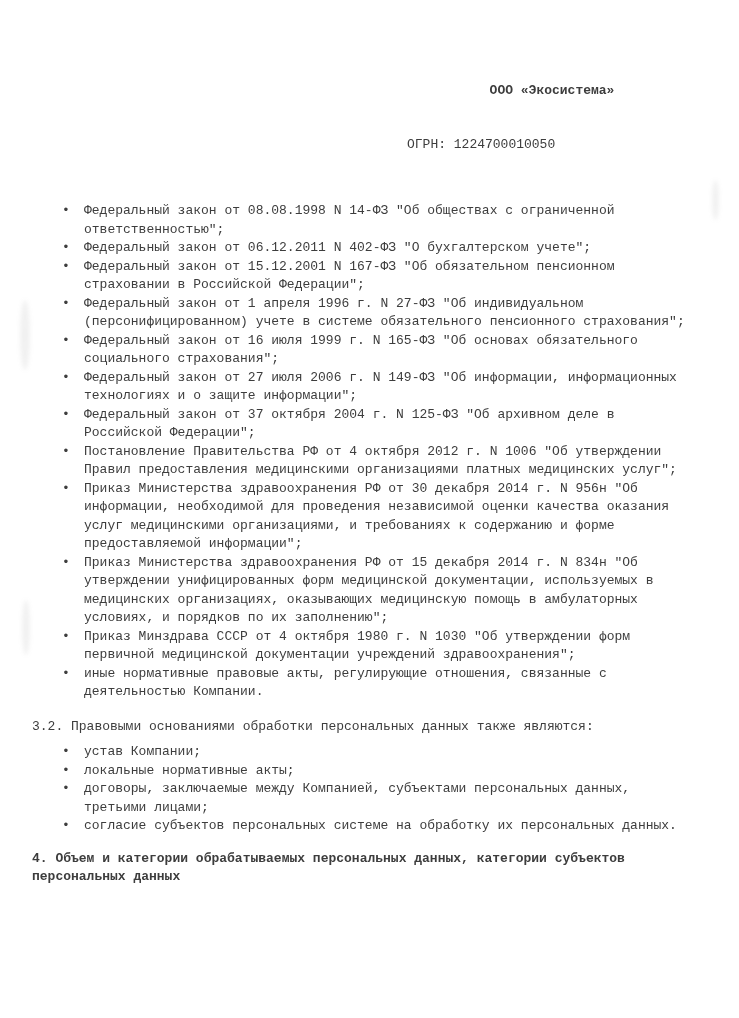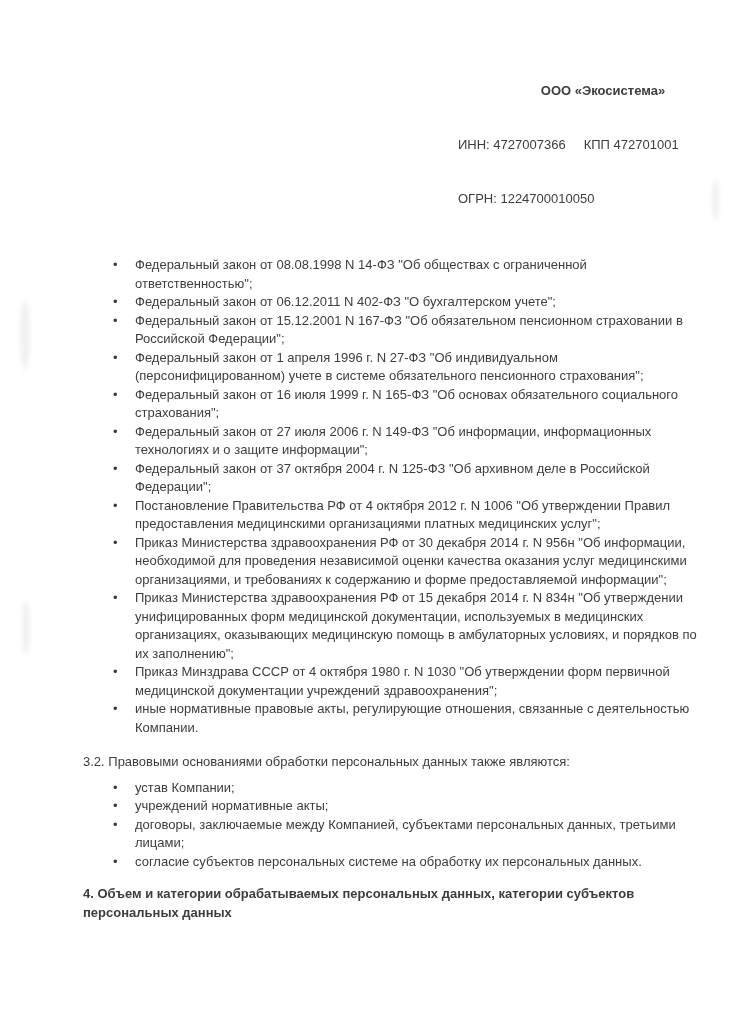--- a/index.html
+++ b/index.html
@@ -2,25 +2,25 @@
 <html lang="ru"><head>
 <meta charset="utf-8">
 <style>
   * { margin:0; padding:0; box-sizing:border-box; }
   html,body { background:#e9e9e9; }
   .page {
     position:relative;
     width:739px; height:1018px;
     margin:0 auto;
     background:#ffffff;
-    font-family:Liberation Sans, sans-serif;
+    font-family:Liberation Mono, monospace;
     font-size:13px;
     line-height:18.5px;
     color:#3d3d3d;
-    padding:46px 39px 20px 83px;
+    padding:46px 39px 20px 32px;
     overflow:hidden;
   }
   
   .artifact { position:absolute; border-radius:50%; filter:blur(2px); background:rgba(120,120,120,0.10); }
   .a1 { left:20px; top:300px; width:10px; height:70px; }
   .a2 { left:22px; top:600px; width:8px; height:55px; }
   .a3 { left:712px; top:180px; width:7px; height:40px; }
 
   .header-block {
     margin-left:375px;
@@ -45,21 +45,20 @@
 <body>
 
 <div class="page">
 
   <div class="artifact a1"></div>
   <div class="artifact a2"></div>
   <div class="artifact a3"></div>
 
   <div class="header-block">
     <div class="company-name">ООО «Экосистема»</div>
-    <div>ИНН: 4727007366     КПП 472701001</div>
     <div>ОГРН: 1224700010050</div>
   </div>
 
   <div class="content">
 
     <ul>
       <li>
           <span class="b">•</span>
           <span class="t">Федеральный закон от 08.08.1998 N 14-ФЗ "Об обществах с ограниченной ответственностью";</span>
         </li>
@@ -111,21 +110,21 @@
 
     <p class="tight">3.2. Правовыми основаниями обработки персональных данных также являются:</p>
 
     <ul>
       <li>
           <span class="b">•</span>
           <span class="t">устав Компании;</span>
         </li>
       <li>
           <span class="b">•</span>
-          <span class="t">учреждений нормативные акты;</span>
+          <span class="t">локальные нормативные акты;</span>
         </li>
       <li>
           <span class="b">•</span>
           <span class="t">договоры, заключаемые между Компанией, субъектами персональных данных, третьими лицами;</span>
         </li>
       <li>
           <span class="b">•</span>
           <span class="t">согласие субъектов персональных системе на обработку их персональных данных.</span>
         </li>
     </ul>

